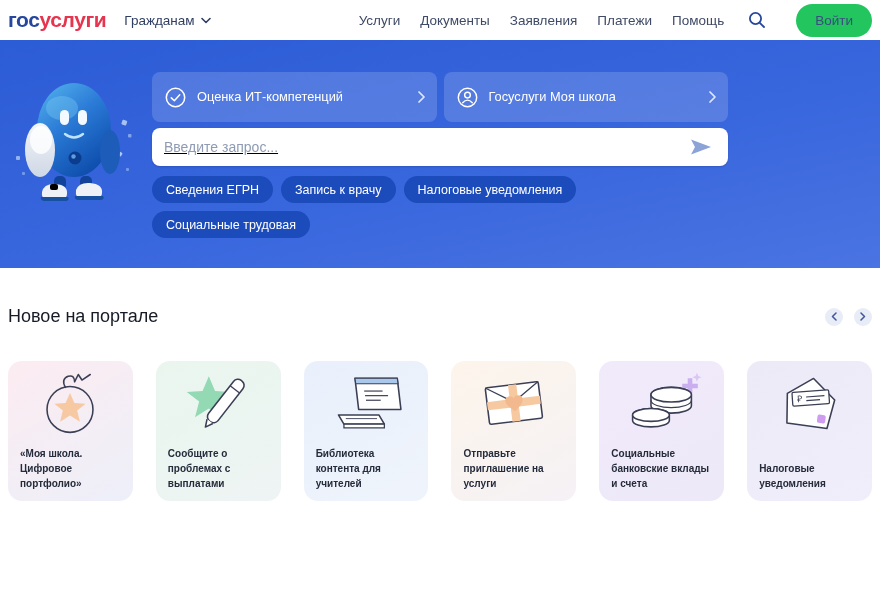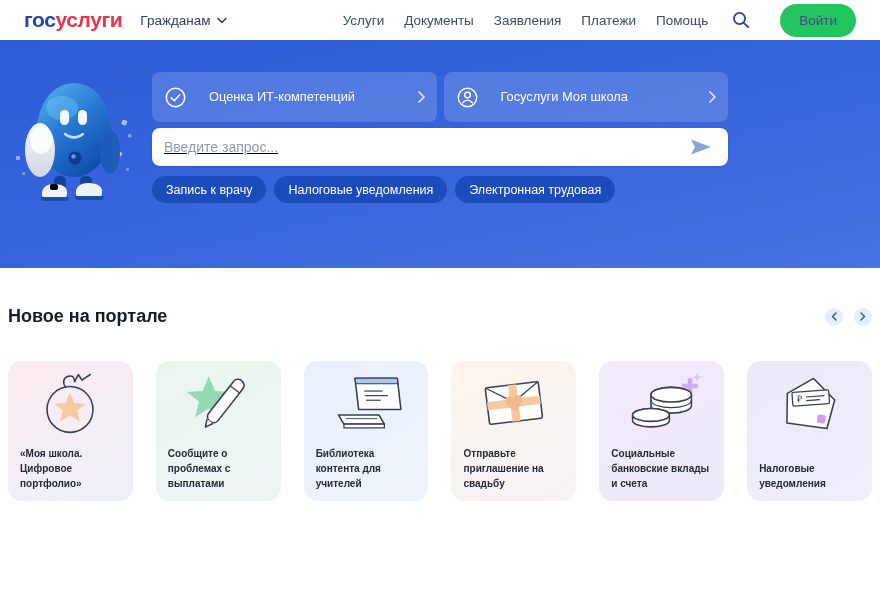--- a/index.html
+++ b/index.html
@@ -1,54 +1,54 @@
 <!DOCTYPE html>
 <html><head>
 <meta charset="utf-8">
 <style>
   * { margin:0; padding:0; box-sizing:border-box; font-family:"Liberation Sans", sans-serif; }
   body { background:#fff; }
   .page { position:relative; width:880px; height:590px; background:#ffffff; overflow:hidden; }
 
   
-  .hdr { height:40px; display:flex; align-items:center; padding:0 24px; background:#fff; }
+  .hdr { height:40px; display:flex; align-items:center; padding:0 8px; background:#fff; }
   .logo { display:flex; align-items:baseline; font-size:21px; font-weight:700; letter-spacing:-0.4px; cursor:pointer; }
   .logo .lb { color:#27479e; }
   .logo .lr { color:#e5354f; }
   .audience { display:flex; align-items:center; gap:6px; margin-left:18px; background:none; border:none;
               font-size:13.5px; color:#2f3e63; cursor:pointer; }
   .hdr-nav { margin-left:auto; display:flex; align-items:center; gap:20px; }
   .hdr-nav a { font-size:13.5px; color:#3f4a66; text-decoration:none; cursor:pointer; }
   .hdr-search { background:none; border:none; cursor:pointer; display:flex; align-items:center; margin-left:4px; }
   .login-btn { margin-left:10px; background:#22c55e; border:none; border-radius:18px; padding:9px 19px;
                font-size:13.5px; color:#3a4d7e; cursor:pointer; }
 
   
   .hero { position:absolute; top:40px; left:0; width:880px; height:228px;
           background:linear-gradient(168deg, #2c5cd6 0%, #3866dd 55%, #4a74e2 100%); }
   .robot { position:absolute; left:14px; top:28px; }
   .hero-content { position:absolute; left:152px; top:32px; width:576px; }
   .banners { display:flex; gap:7px; }
   .banner { flex:1; height:50px; background:rgba(255,255,255,0.16); border:none; border-radius:8px;
-            display:flex; align-items:center; gap:22px; padding:0 12px; color:#fff; cursor:pointer; text-align:left; }
+            display:flex; align-items:center; gap:10px; padding:0 12px; color:#fff; cursor:pointer; text-align:left; }
   .banner .blabel { font-size:12.8px; font-weight:500; line-height:1.3; }
   .banner .chev { margin-left:auto; display:flex; }
   .searchbox { margin-top:6px; height:38px; background:#fff; border-radius:8px; display:flex; align-items:center;
                padding:0 12px; box-shadow:0 1px 2px rgba(0,0,30,.15);text-decoration:underline; }
   .searchbox input { flex:1; border:none; outline:none; font-size:14px; color:#33405c; background:transparent; }
   .searchbox input::placeholder { color:#8e9bb3; }
   .send-btn { background:none; border:none; cursor:pointer; display:flex; padding:2px; }
   .chips { margin-top:10px; display:flex; flex-wrap:wrap; gap:8px; width:480px; }
   .chip { background:#1c4bbb; color:#fff; border:none; border-radius:16px; padding:0 14px; height:27px;
           font-size:12.5px; cursor:pointer; }
 
   
   .section-head { display:flex; align-items:center; justify-content:space-between; margin:306px 8px 0 8px;
                   position:absolute; top:0; left:0; right:0; }
-  .section-title { font-size:18px; font-weight:700; color:#161b26; }
+  .section-title { font-size:18px; font-weight:400; color:#161b26; }
   .arrows { display:flex; gap:11px; }
   .arrow-btn { width:18px; height:18px; border-radius:50%; border:none; background:#e7ecf6; color:#44569b;
                display:flex; align-items:center; justify-content:center; cursor:pointer; padding:0; }
   .cards { position:absolute; top:361px; left:8px; width:864px; display:flex; gap:23px; }
   .card { flex:1; height:140px; border-radius:14px; padding:6px 12px 10px 12px; display:flex; flex-direction:column;
           cursor:pointer; }
   .card-icon { height:72px; display:flex; align-items:center; justify-content:center; }
   .card-title { margin-top:auto; font-size:10px; line-height:1.5; font-weight:700; color:#242b3a; }
 
   svg { display:block; }
@@ -174,23 +174,24 @@
       <div class="searchbox">
         <input type="text" placeholder="Введите запрос..." style="">
         <button class="send-btn">
           <svg width="26" height="20" viewBox="0 0 26 20">
               <path d="M3,17.5 L23,10 L3,2.5 L7,10 Z" fill="#8ca3d8"></path>
             </svg>
         </button>
       </div>
 
       <div class="chips">
+        <button class="chip">Сведения ЕГРН</button>
         <button class="chip">Запись к врачу</button>
         <button class="chip">Налоговые уведомления</button>
-        <button class="chip">Электронная трудовая</button>
+        <button class="chip">Социальные трудовая</button>
       </div>
     </div>
   </section>
 
   <div class="section-head">
     <h2 class="section-title">Новое на портале</h2>
     <div class="arrows">
       <button class="arrow-btn">
         <svg width="6" height="9" viewBox="0 0 6 9">
             <polyline points="5,1 1.5,4.5 5,8" fill="none" stroke="#44569b" stroke-width="1.5" stroke-linecap="round" stroke-linejoin="round"></polyline>
@@ -252,21 +253,21 @@
         <svg width="80" height="68" viewBox="0 0 84 74">
           <g transform="rotate(-7 42 38)">
             <rect x="13" y="17" width="58" height="40" rx="2" fill="#ffffff" stroke="#3b3f55" stroke-width="1.7"></rect>
             <rect x="38" y="17" width="9" height="40" fill="#f6c9a0"></rect>
             <rect x="13" y="32.5" width="58" height="9" fill="#f6c9a0"></rect>
             <path d="M13,17 L42,36 L71,17" fill="none" stroke="#3b3f55" stroke-width="1.4" stroke-linejoin="round"></path>
             <path d="M42.5,46 C36,41 33,37.5 33,33.5 a5,5 0 0 1 9.5,-1.5 a5,5 0 0 1 9.5,1.5 c0,4 -3.5,7.5 -9.5,12.5 z" fill="#f2b88e"></path>
           </g>
         </svg>
       </div>
-      <div class="card-title">Отправьте приглашение на свадьбу</div>
+      <div class="card-title">Отправьте приглашение на услуги</div>
     </div>
 
     <div class="card" style="background: linear-gradient(150deg, rgb(241, 234, 250), rgb(237, 233, 248));">
       <div class="card-icon">
         <svg width="80" height="68" viewBox="0 0 84 74">
           <path d="M64,16 h6 v-6 h5 v6 h6 v5 h-6 v6 h-5 v-6 h-6 z" fill="#c5a9ee" opacity="0.9"></path>
           <path d="M80,4 l1.4,3.6 3.6,1.4 -3.6,1.4 -1.4,3.6 -1.4,-3.6 -3.6,-1.4 3.6,-1.4 z" fill="#d9c6f5"></path>
           <path d="M30,28 a22,8 0 0 1 44,0 l0,12 a22,8 0 0 1 -44,0 z" fill="#ffffff" stroke="#3b3f55" stroke-width="1.7"></path>
           <ellipse cx="52" cy="28" rx="22" ry="8" fill="#ffffff" stroke="#3b3f55" stroke-width="1.7"></ellipse>
           <path d="M30,34 a22,8 0 0 0 44,0" fill="none" stroke="#3b3f55" stroke-width="1.2"></path>

